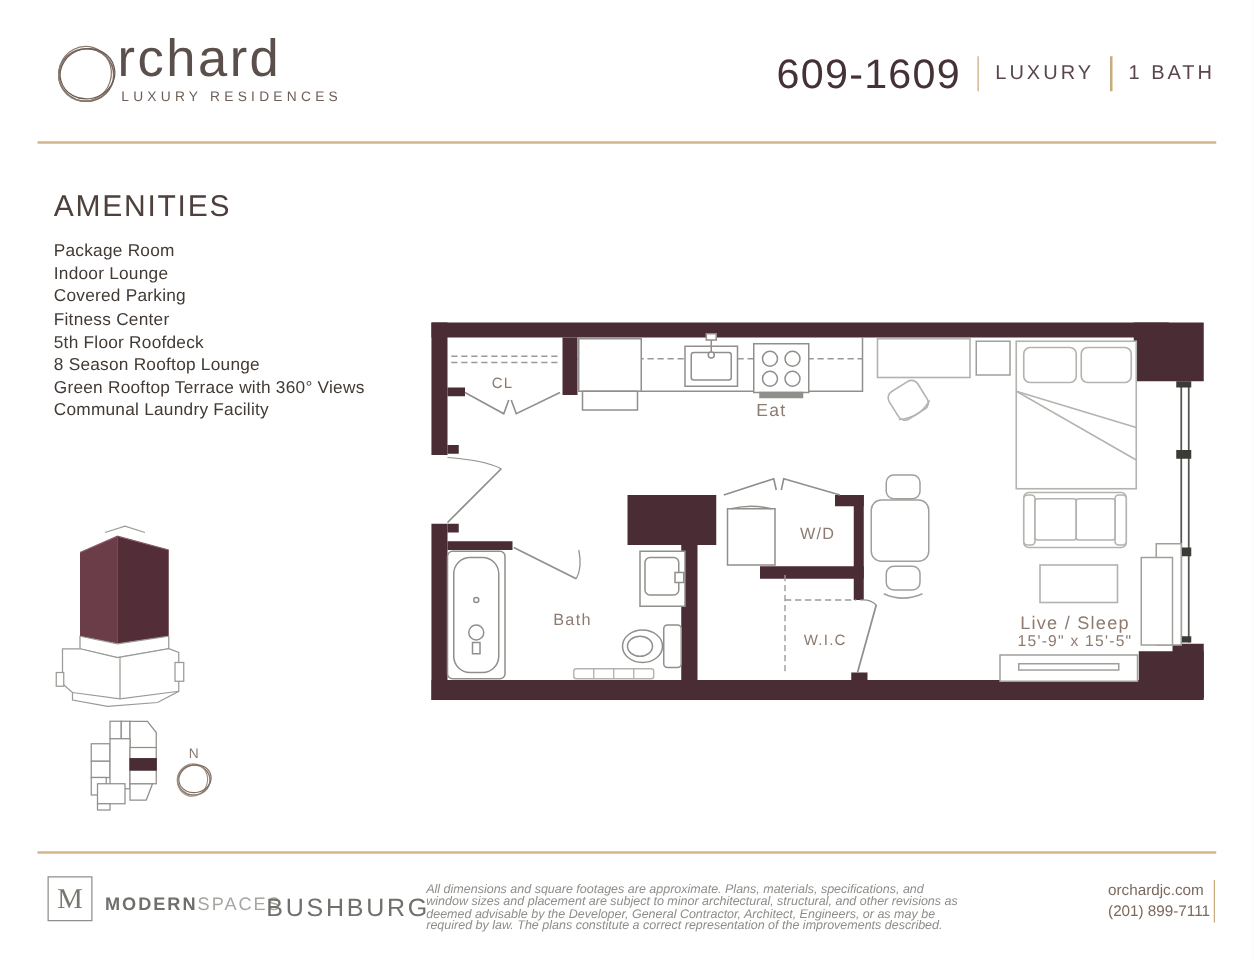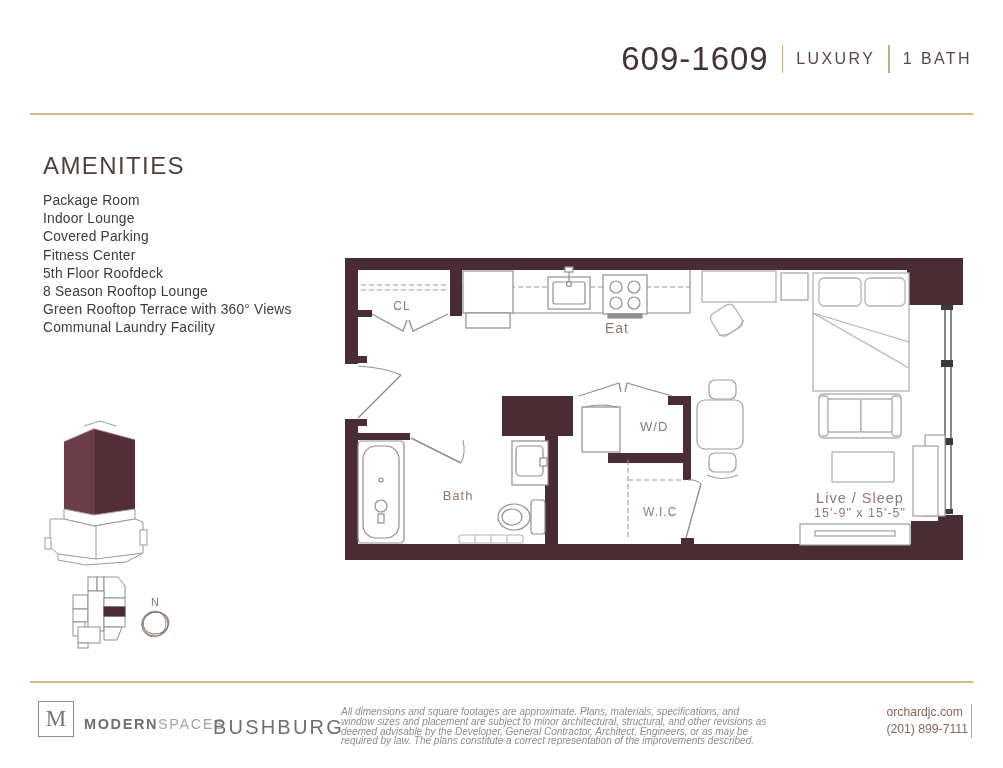--- a/index.html
+++ b/index.html
@@ -43,20 +43,33 @@
                 font-size:10px; line-height:9.8px; color:#8d8d89;font-style:italic; }
   .contact { position:absolute; right:31px; top:704px; display:flex; align-items:center; gap:3px; }
   .contact .col { font-size:12.2px; line-height:17px; color:#7c695e; }
   .contact .cdiv { width:1px; height:34px; background:#c9ab7e; }
 </style>
 </head>
 <body>
 
 <div class="page">
 
+  <div class="brand">
+    <svg class="brand-o" viewBox="0 0 58 58">
+      <g fill="none">
+        <ellipse cx="29" cy="30" rx="22" ry="21" stroke="#7a6a60" stroke-width="1.3"></ellipse>
+        <ellipse cx="28" cy="29" rx="21" ry="22" stroke="#8a7a70" stroke-width="1" transform="rotate(18 28 29)"></ellipse>
+        <ellipse cx="30" cy="29" rx="22" ry="20" stroke="#6b5b54" stroke-width="1" transform="rotate(-14 30 29)"></ellipse>
+      </g>
+    </svg>
+    <div class="brand-textcol">
+      <div class="brand-name">rchard</div>
+      <div class="brand-tagline">LUXURY RESIDENCES</div>
+    </div>
+  </div>
 
   <div class="unit-info">
     <div class="unit-number">609-1609</div>
     <div class="v-div"></div>
     <div class="unit-meta">LUXURY</div>
     <div class="v-div"></div>
     <div class="unit-meta">1 BATH</div>
   </div>
 
   <div class="h-div top"></div>

